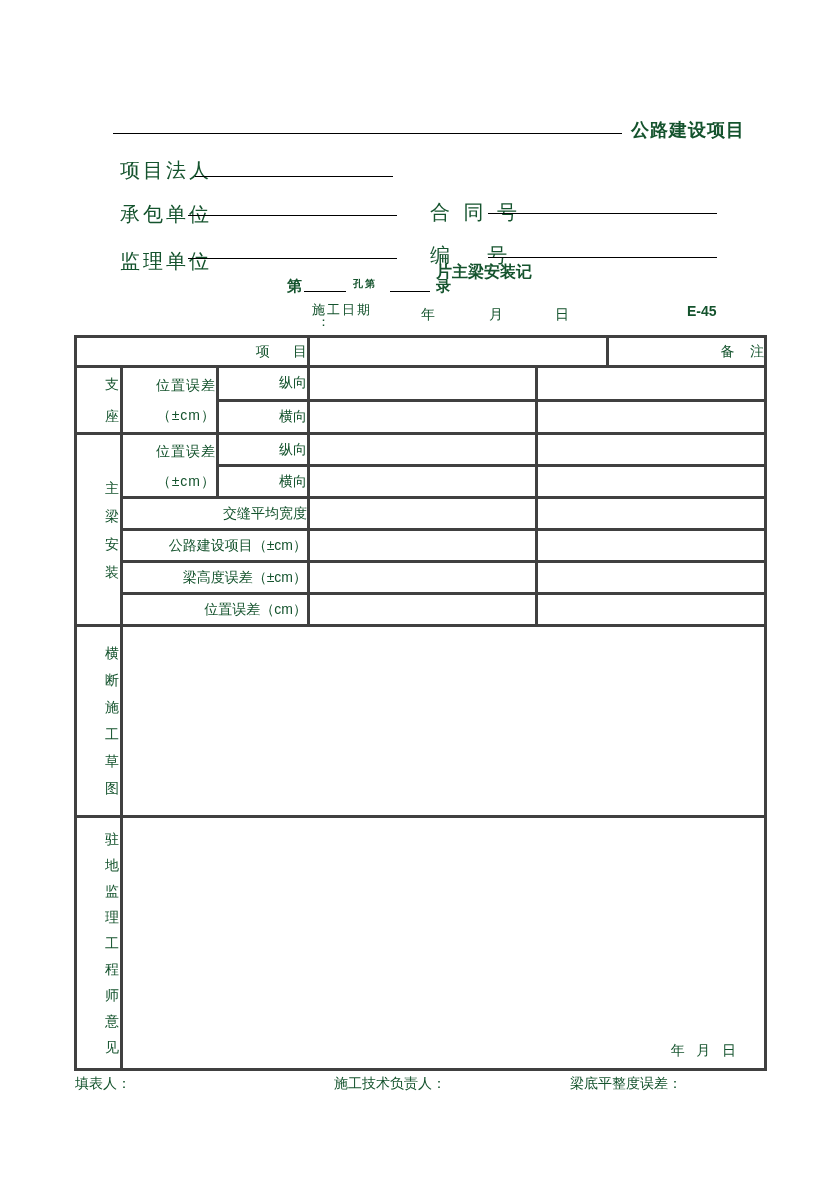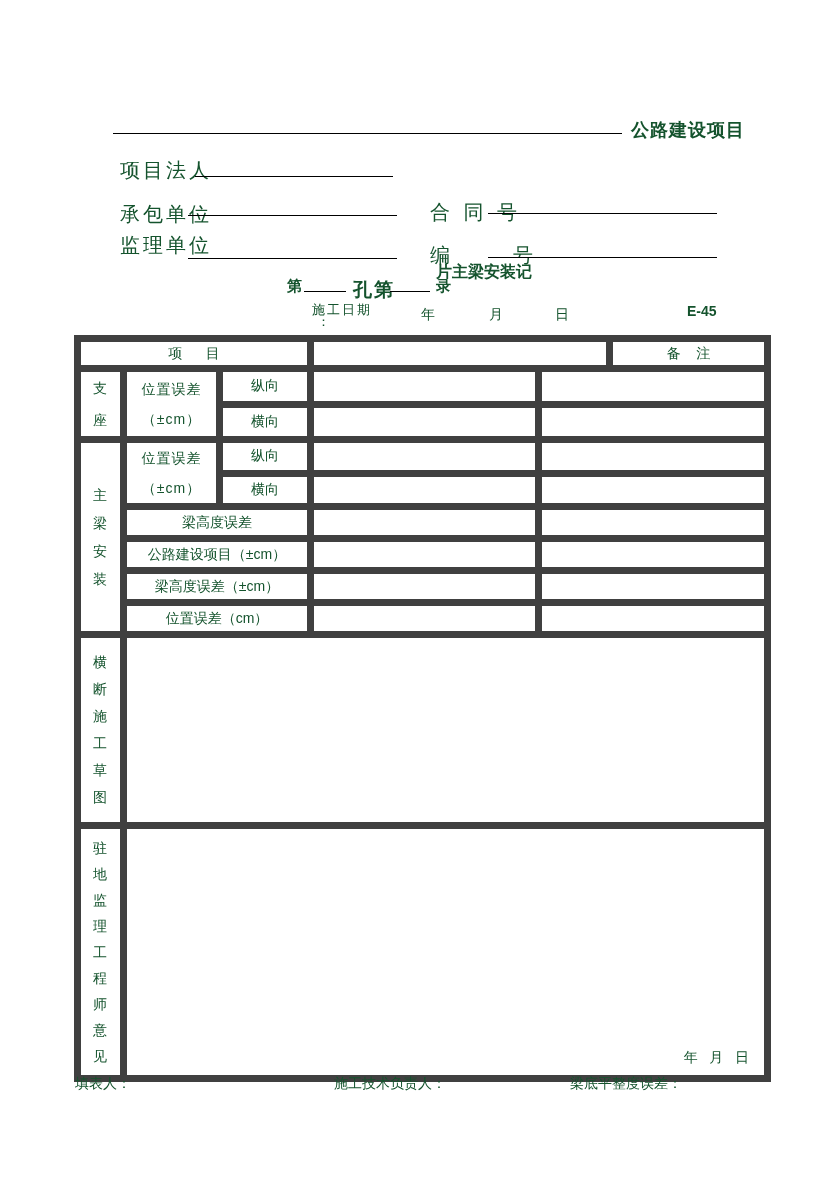--- a/index.html
+++ b/index.html
@@ -12,59 +12,59 @@
   .uline{border-bottom:1px solid #000;height:12px;}
   .fld{font-size:20px;letter-spacing:3px;white-space:pre;}
   .bold{font-weight:bold;}
   .small{font-size:13px;letter-spacing:2px;white-space:pre;}
   .mid{font-size:14px;}
   table.form{
     position:absolute;left:74px;top:335px;width:690px;
     border-collapse:collapse;table-layout:fixed;border:2px solid #000;
   }
   table.form td{
-    border:7px solid #404040;text-align:center;vertical-align:middle;
+    border:3px solid #404040;text-align:right;vertical-align:middle;
     font-size:14px;padding:0;overflow:hidden;white-space:pre;
   }
   td.vcell{white-space:pre-line;line-height:28px;letter-spacing:1px;}
   td.v32{line-height:32px;}
   td.v27{line-height:27px;}
   td.v26{line-height:26px;}
   td.two-line{white-space:pre-line;line-height:30px;letter-spacing:1px;}
   td.datecell{position:relative;}
-  .opinion-date{position:absolute;right:15px;bottom:8px;font-size:14px;white-space:pre;}
+  .opinion-date{position:absolute;right:28px;bottom:8px;font-size:14px;white-space:pre;}
   .footer-lbl{font-size:14px;white-space:pre;}
 </style>
 </head>
 <body>
 
 <div class="page">
 
   <div class="abs uline" style="left:113px;top:121px;width:509px;"></div>
   <div class="abs bold" style="left:631px;top:118px;font-size:18px;letter-spacing:1px;">公路建设项目</div>
 
   <div class="abs fld" style="left:120px;top:157px;">项目法人</div>
   <div class="abs uline" style="left:195px;top:164px;width:198px;"></div>
 
   <div class="abs fld" style="left:120px;top:201px;text-align:center;">承包单位</div>
   <div class="abs uline" style="left:188px;top:203px;width:209px;"></div>
 
   <div class="abs fld" style="left:430px;top:199px;letter-spacing:4px;">合 同 号</div>
   <div class="abs uline" style="left:488px;top:201px;width:229px;"></div>
 
-  <div class="abs fld" style="left:120px;top:232px;text-align:right;">监理单位</div>
+  <div class="abs fld" style="left:120px;top:248px;text-align:right;">监理单位</div>
   <div class="abs uline" style="left:188px;top:246px;width:209px;"></div>
 
-  <div class="abs fld" style="left:430px;top:242px;font-family:Liberation Mono, monospace;">编    号</div>
+  <div class="abs fld" style="left:430px;top:242px;">编    号</div>
   <div class="abs uline" style="left:488px;top:245px;width:229px;"></div>
 
   <div class="abs bold" style="left:436px;top:262px;font-size:16px;">片主梁安装记</div>
   <div class="abs bold" style="left:287px;top:277px;font-size:15px;">第</div>
   <div class="abs uline" style="left:304px;top:279px;width:42px;"></div>
-  <div class="abs bold" style="left:353px;top:277px;font-size:19px;letter-spacing:2px;">孔第</div>
+  <div class="abs bold" style="left:353px;top:277px;font-size:10px;letter-spacing:2px;">孔第</div>
   <div class="abs uline" style="left:390px;top:279px;width:40px;"></div>
   <div class="abs bold" style="left:436px;top:277px;font-size:15px;">录</div>
 
   <div class="abs small" style="left:312px;top:301px;">施工日期</div>
   <div class="abs small" style="left:317px;top:313px;">：</div>
   <div class="abs mid" style="left:421px;top:306px;">年</div>
   <div class="abs mid" style="left:489px;top:306px;">月</div>
   <div class="abs mid" style="left:555px;top:306px;">日</div>
   <div class="abs bold" style="left:687px;top:303px;font-size:14px;">E-45</div>
 
@@ -109,21 +109,21 @@
         <td>纵向</td>
         <td></td>
         <td colspan="2"></td>
       </tr>
       <tr style="height:32px">
         <td>横向</td>
         <td></td>
         <td colspan="2"></td>
       </tr>
       <tr style="height:32px">
-        <td colspan="2">梁高度误差</td>
+        <td colspan="2">交缝平均宽度</td>
         <td></td>
         <td colspan="2"></td>
       </tr>
       <tr style="height:32px">
         <td colspan="2">公路建设项目（±cm）</td>
         <td></td>
         <td colspan="2"></td>
       </tr>
       <tr style="height:32px">
         <td colspan="2">梁高度误差（±cm）</td>

